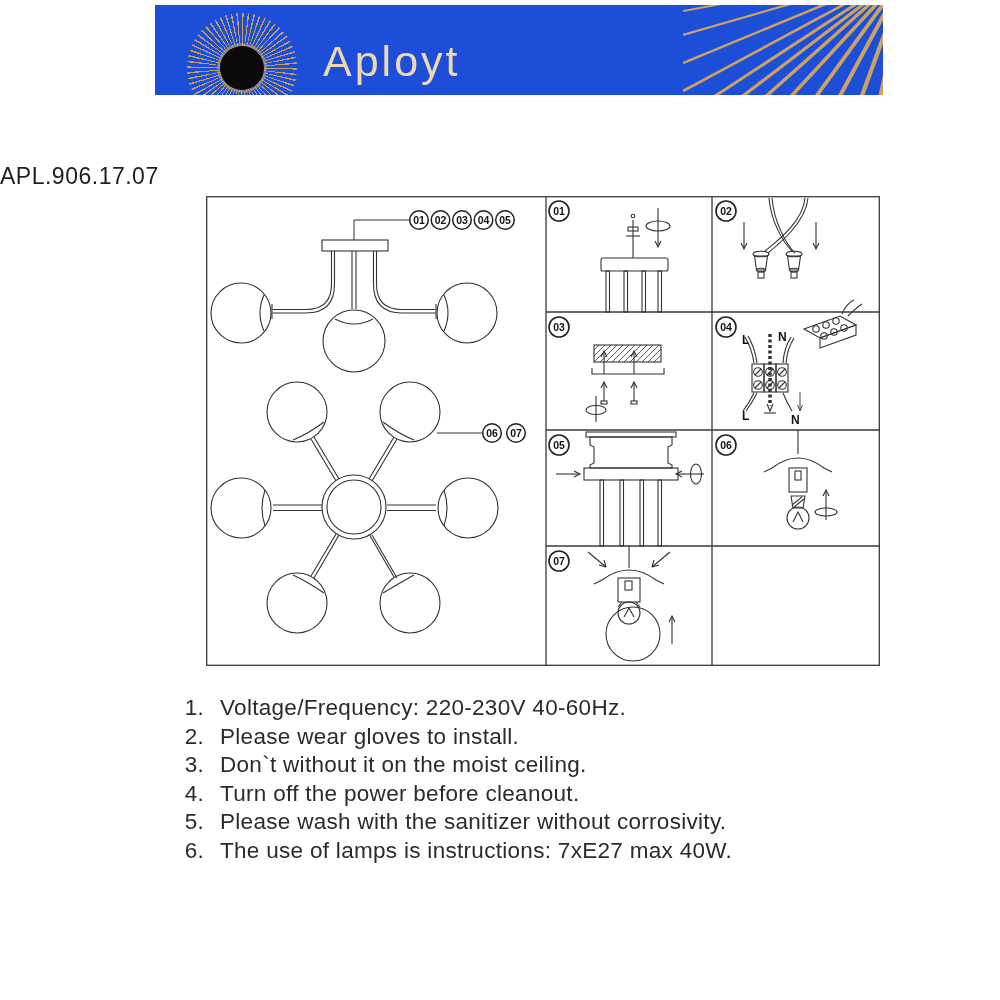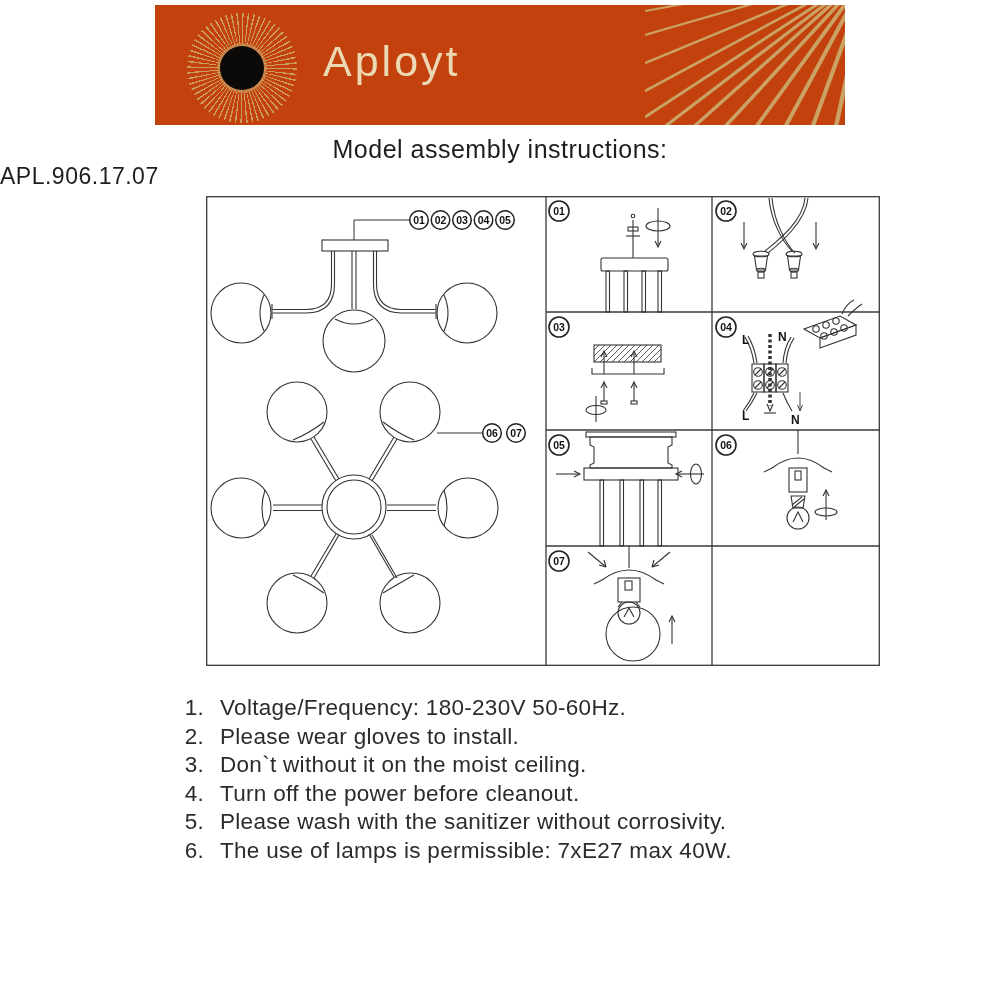--- a/index.html
+++ b/index.html
@@ -2,22 +2,22 @@
 <html><head>
 <meta charset="utf-8">
 <style>
   html,body{margin:0;padding:0;}
   .page{
     position:relative;width:1000px;height:1000px;background:#ffffff;
     font-family:"Liberation Sans",sans-serif;overflow:hidden;
   }
   
   .banner{
-    position:absolute;left:155px;top:5px;width:690px;height:120px;
-    background:#c2410c;overflow:hidden;
+    position:absolute;left:155px;top:5px;width:690px;height:90px;
+    background:#1d4ed8;overflow:hidden;padding-left:38px;
   }
   .sunburst{
     position:absolute;left:32px;top:8px;width:110px;height:110px;border-radius:50%;
     background:repeating-conic-gradient(from 0deg,
       rgba(203,162,99,.95) 0deg 1.7deg, rgba(12,10,8,0) 1.7deg 6deg);
   }
   .sunburst::after{
     content:"";position:absolute;left:33px;top:33px;width:44px;height:44px;
     border-radius:50%;background:#0c0a08;box-shadow:0 0 0 3px rgba(206,168,108,.55);
   }
@@ -66,21 +66,20 @@
         <line x1="225" y1="-35" x2="44" y2="126" stroke-width="3.4"></line>
         <line x1="225" y1="-35" x2="76" y2="126" stroke-width="3.6"></line>
         <line x1="225" y1="-35" x2="108" y2="126" stroke-width="3.8"></line>
         <line x1="225" y1="-35" x2="138" y2="126" stroke-width="4"></line>
         <line x1="225" y1="-35" x2="166" y2="126" stroke-width="4.2"></line>
         <line x1="225" y1="-35" x2="190" y2="126" stroke-width="4.4"></line>
       </g>
     </svg>
   </div>
 
-  <div class="title">Model assembly instructions:</div>
   <div class="model">APL.906.17.07</div>
 
   <div class="diagram">
   <svg width="674" height="470" viewBox="0 0 674 470">
 
     <g stroke="#3a3a3a" stroke-width="1.3" fill="none">
       <rect x="0.7" y="0.7" width="672.6" height="468.6"></rect>
       <line x1="340" y1="0" x2="340" y2="470"></line>
       <line x1="506" y1="0" x2="506" y2="470"></line>
       <line x1="340" y1="116" x2="674" y2="116"></line>
@@ -346,37 +345,37 @@
         <path d="M463,426 L466,420 L469,426"></path>
       </g>
     </g>
 
   </svg>
   </div>
 
   <div class="notes">
     <div class="note-row">
       <span class="note-num">1.</span>
-      <span class="note-text">Voltage/Frequency: 180-230V 50-60Hz.</span>
+      <span class="note-text">Voltage/Frequency: 220-230V 40-60Hz.</span>
     </div>
     <div class="note-row">
       <span class="note-num">2.</span>
       <span class="note-text">Please wear gloves to install.</span>
     </div>
     <div class="note-row">
       <span class="note-num">3.</span>
       <span class="note-text">Don`t without it on the moist ceiling.</span>
     </div>
     <div class="note-row">
       <span class="note-num">4.</span>
       <span class="note-text">Turn off the power before cleanout.</span>
     </div>
     <div class="note-row">
       <span class="note-num">5.</span>
       <span class="note-text">Please wash with the sanitizer without corrosivity.</span>
     </div>
     <div class="note-row">
       <span class="note-num">6.</span>
-      <span class="note-text">The use of lamps is permissible: 7xE27 max 40W.</span>
+      <span class="note-text">The use of lamps is instructions: 7xE27 max 40W.</span>
     </div>
   </div>
 
 </div>
 
 </body></html>

